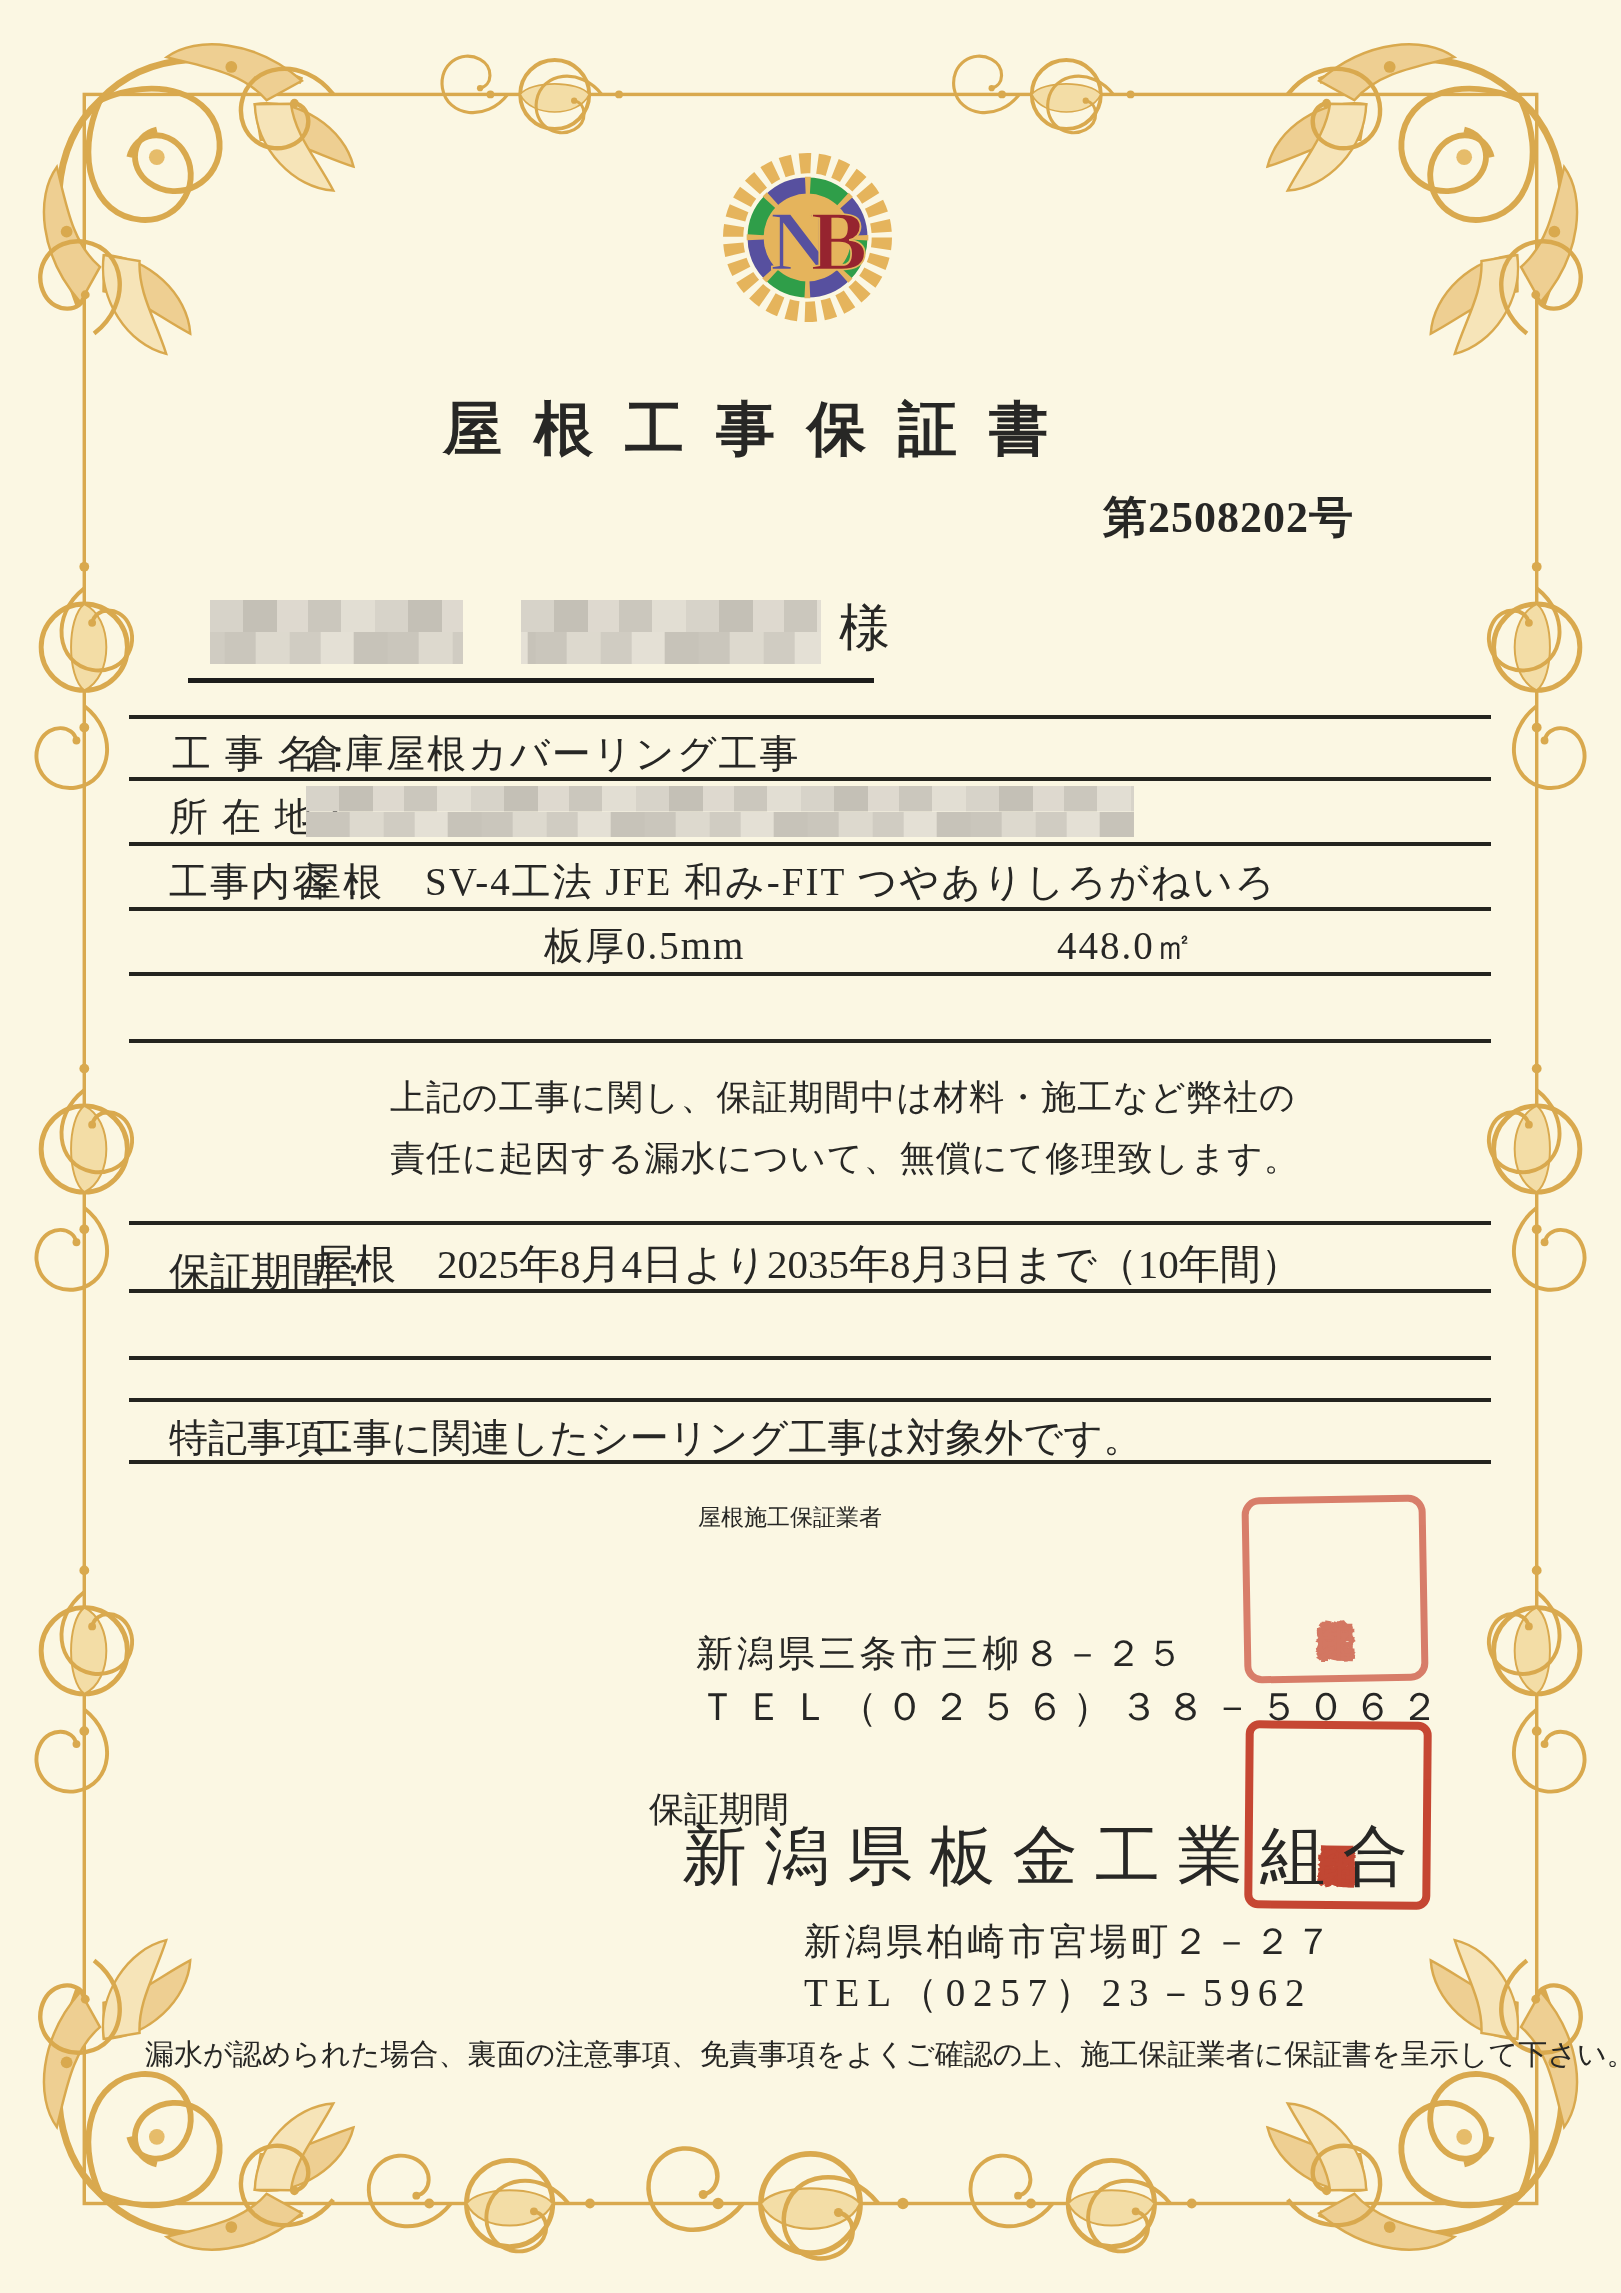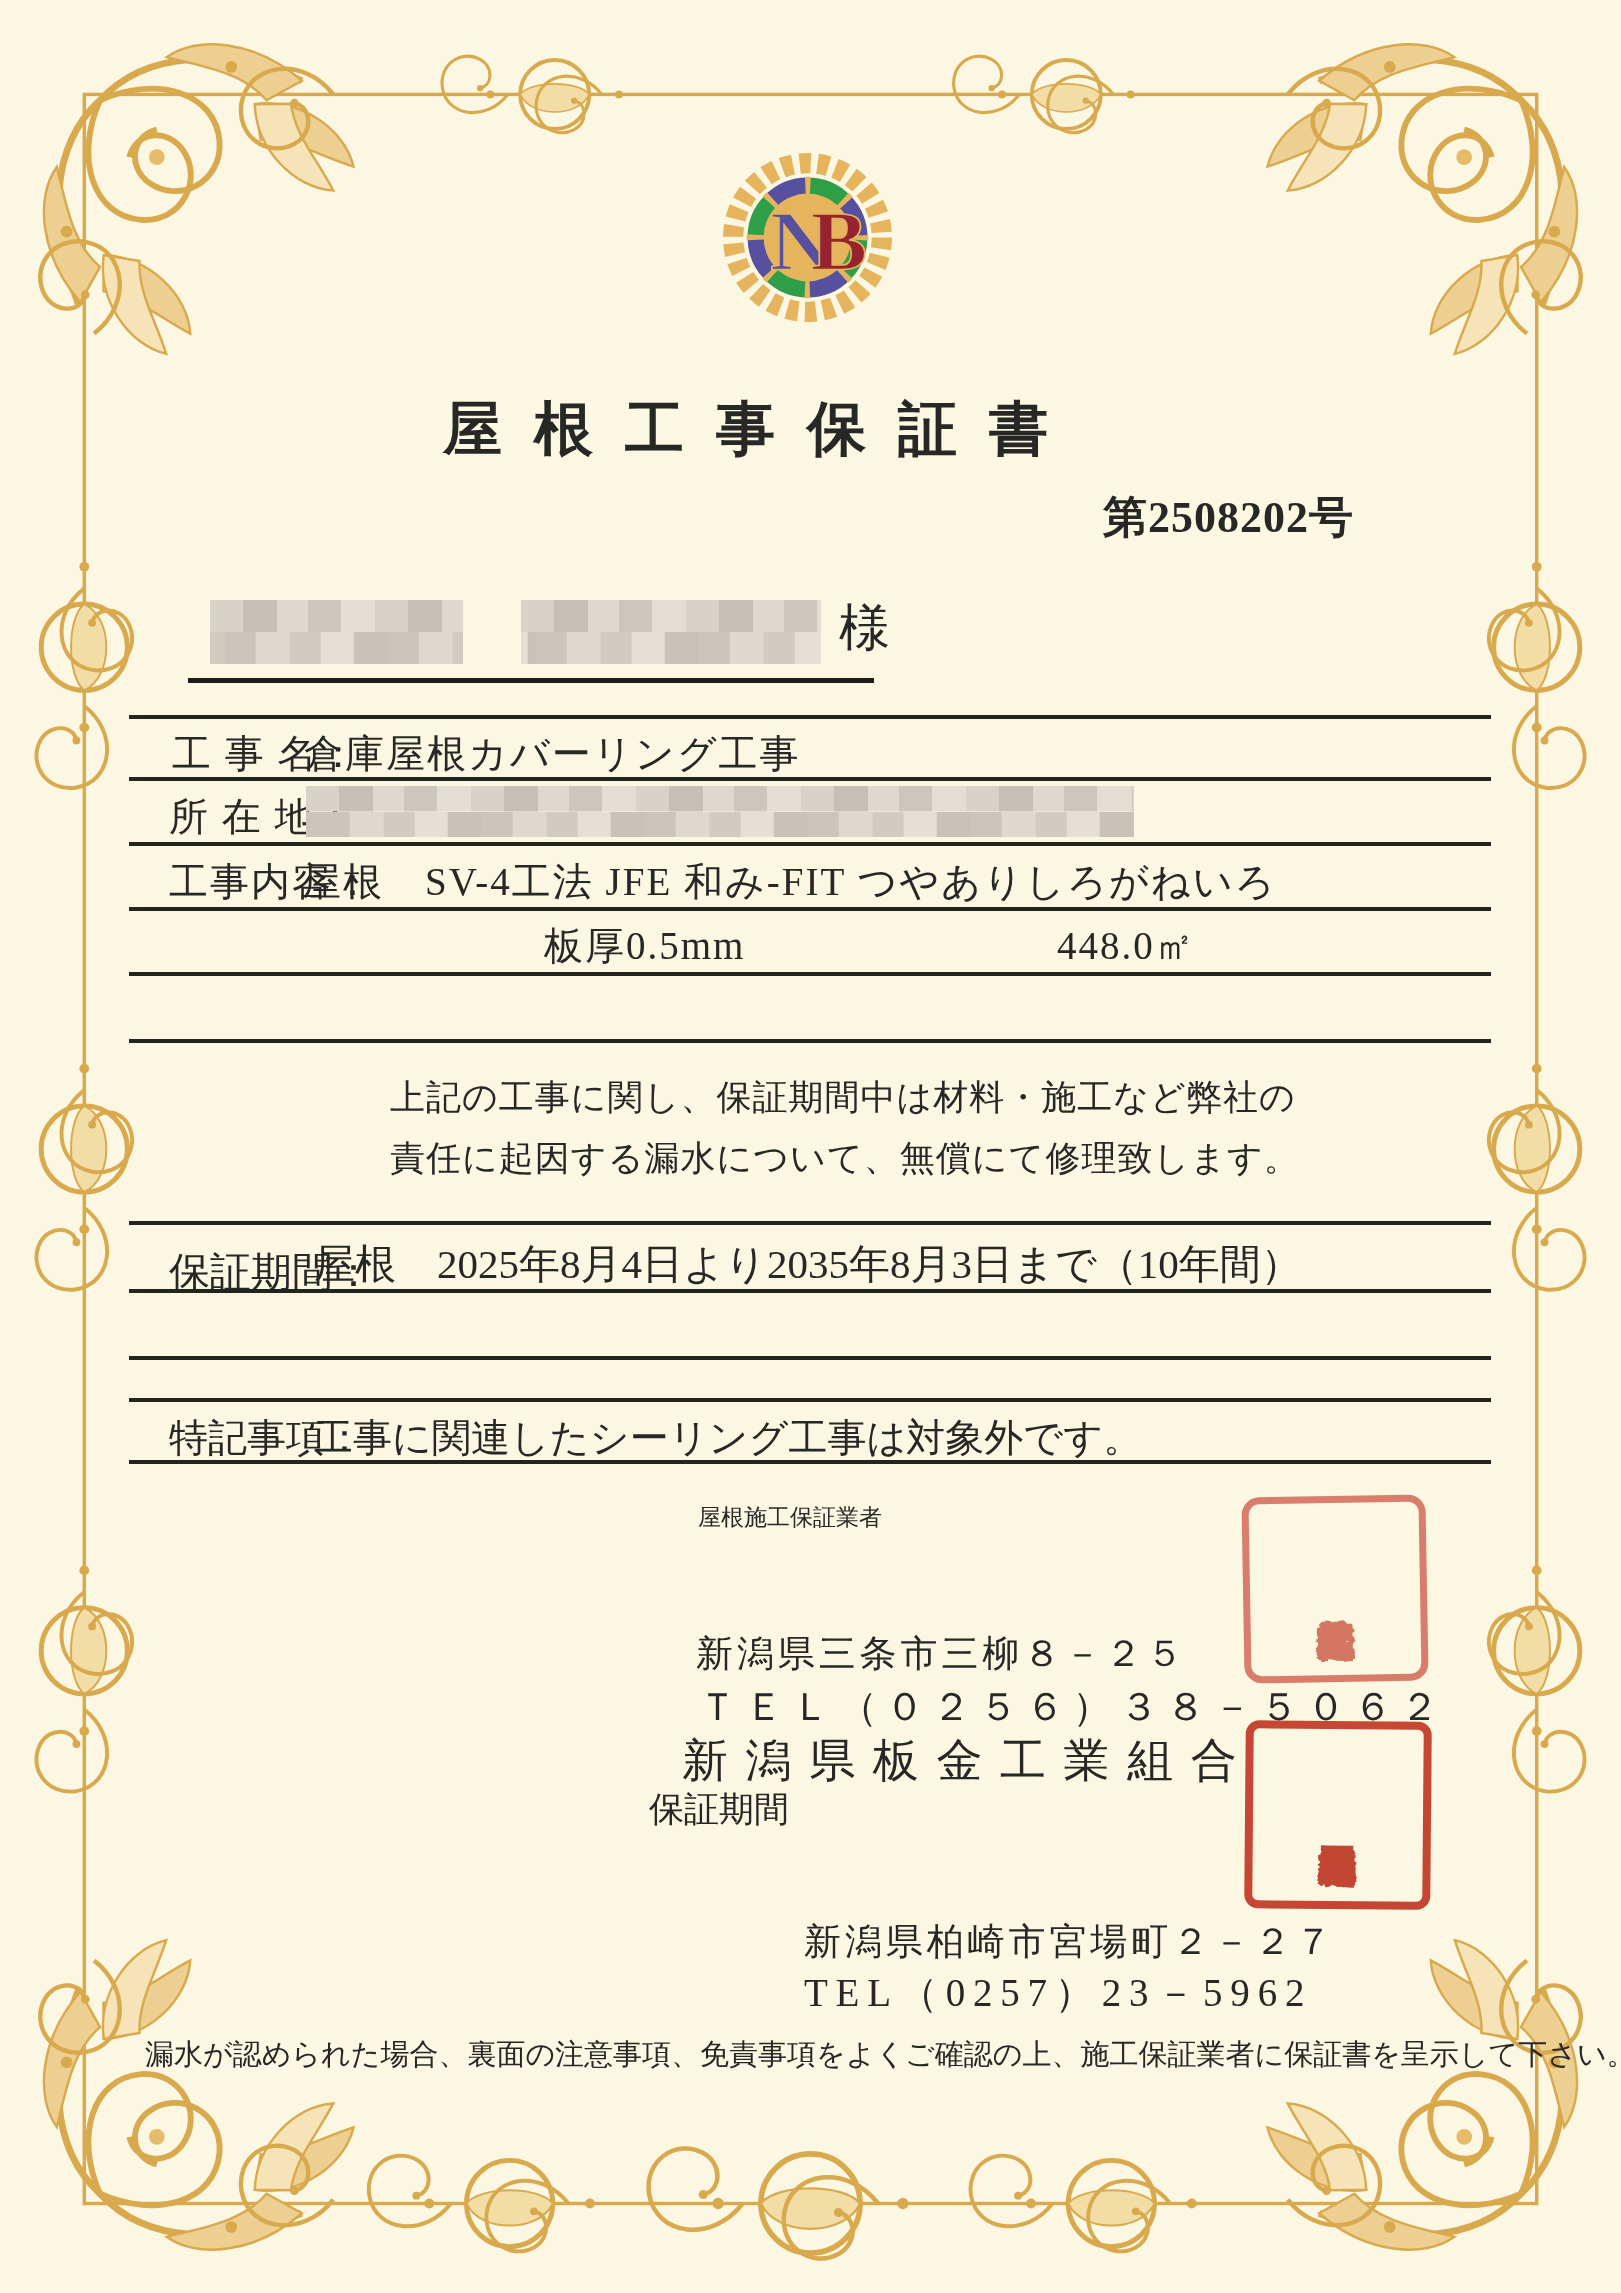--- a/index.html
+++ b/index.html
@@ -141,21 +141,21 @@
 
   <div class="abs ztext" style="left:698px;top:1502px;font-size:23px;">屋根施工保証業者</div>
   <div class="abs ztext" style="left:696px;top:1629px;font-size:37px;letter-spacing:3.9px;">新潟県三条市三柳８－２５</div>
   <div class="abs ztext" style="left:698px;top:1680px;font-size:39px;letter-spacing:7.8px;">ＴＥＬ（０２５６）３８－５０６２</div>
   <div class="seal" style="left:1243px;top:1496px;width:184px;height:186px;border:7.8px solid #d4705c;border-radius:17.6px;
               color:#cf6a55;font-size:39px;transform:rotate(-1deg);">
     <span class="seal-inner">株式会社富樫外装之印</span>
   </div>
 
   <div class="abs ztext" style="left:649px;top:1786px;font-size:35px;">保証期間</div>
-  <div class="abs ztext" style="left:682px;top:1730px;font-size:46px;letter-spacing:17.6px;">新潟県板金工業組合</div>
+  <div class="abs ztext" style="left:682px;top:1812px;font-size:65px;letter-spacing:17.6px;">新潟県板金工業組合</div>
   <div class="abs ztext" style="left:804px;top:1917px;font-size:37px;letter-spacing:3.9px;">新潟県柏崎市宮場町２－２７</div>
   <div class="abs ztext" style="left:804px;top:1966px;font-size:39px;letter-spacing:7.8px;">TEL（0257）23－5962</div>
   <div class="seal" style="left:1245px;top:1721px;width:186px;height:188px;border:8.8px solid #c0331f;border-radius:13.7px;
               color:#bb3420;font-size:39px;transform:rotate(0.5deg);">
     <span class="seal-inner">新潟県板金工業組合之印</span>
   </div>
 
   <div class="abs" style="left:145px;top:2035px;font-size:29px;">漏水が認められた場合、裏面の注意事項、免責事項をよくご確認の上、施工保証業者に保証書を呈示して下さい。</div>
 
 </div>

